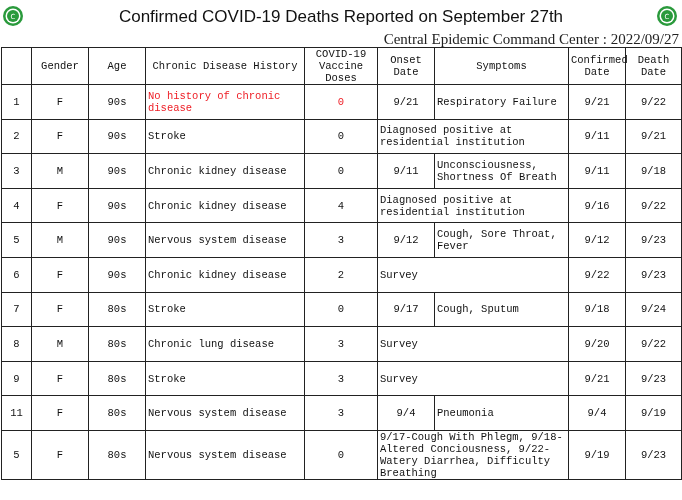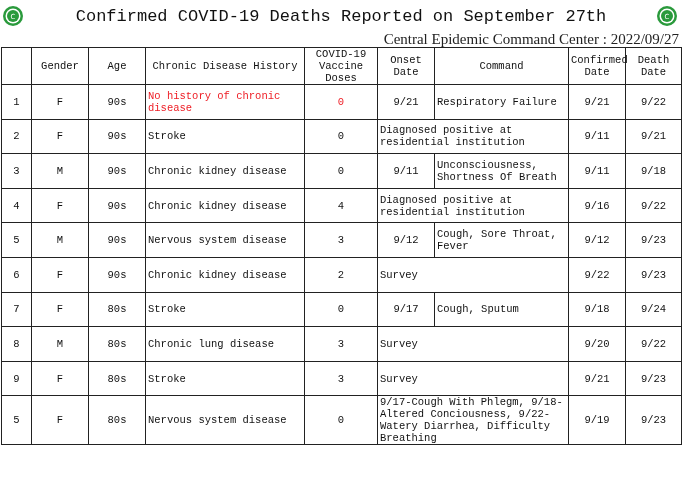--- a/index.html
+++ b/index.html
@@ -1,20 +1,20 @@
 <!DOCTYPE html>
 <html><head>
 <meta charset="utf-8">
 <style>
   html, body { margin: 0; padding: 0; background: #ffffff; }
   body { width: 682px; height: 500px; position: relative; overflow: hidden; font-family: "Liberation Serif", serif; color: #111; }
   .logo { position: absolute; top: 5px; width: 22px; height: 22px; }
   .logo.left { left: 2px; }
   .logo.right { left: 656px; }
-  .title { position: absolute; top: 7px; left: 0; width: 682px; text-align: center; font-family: Liberation Mono, monospace; font-size: 17px; color: #111; }
+  .title { position: absolute; top: 7px; left: 0; width: 682px; text-align: center; font-family: Liberation Sans, sans-serif; font-size: 17px; color: #111; }
   .source { position: absolute; top: 31px; right: 3px; font-size: 15px; color: #222; }
   table { position: absolute; top: 47px; left: 1px; border-collapse: collapse; table-layout: fixed; width: 680px; font-family: Liberation Mono, monospace; }
   td, th { border: 1px solid #222; font-size: 10.5px; font-weight: normal; padding: 0 2px; line-height: 12px; }
   th { height: 34px; text-align: center; }
   td { height: 33.6px; }
   .c { text-align: center; }
   .l { text-align: left; margin-top: 45px; }
   .red { color: #ee1c24; }
 </style>
 </head>
@@ -48,21 +48,21 @@
       <col style="width:56px">
   </colgroup>
   <thead>
     <tr>
       <th></th>
       <th>Gender</th>
       <th>Age</th>
       <th>Chronic Disease History</th>
       <th>COVID-19 Vaccine Doses</th>
       <th>Onset Date</th>
-      <th>Command</th>
+      <th>Symptoms</th>
       <th>Confirmed Date</th>
       <th>Death Date</th>
     </tr>
   </thead>
   <tbody>
     <tr>
       <td class="c">1</td>
       <td class="c">F</td>
       <td class="c">90s</td>
       <td class="l red">No history of chronic disease</td>
@@ -149,20 +149,31 @@
       <td class="c">9</td>
       <td class="c">F</td>
       <td class="c">80s</td>
       <td class="l">Stroke</td>
       <td class="c">3</td>
       <td class="l" colspan="2">Survey</td>
       <td class="c">9/21</td>
       <td class="c">9/23</td>
     </tr>
     <tr>
+      <td class="c">11</td>
+      <td class="c">F</td>
+      <td class="c">80s</td>
+      <td class="l">Nervous system disease</td>
+      <td class="c">3</td>
+      <td class="c">9/4</td>
+      <td class="l">Pneumonia</td>
+      <td class="c">9/4</td>
+      <td class="c">9/19</td>
+    </tr>
+    <tr>
       <td class="c">5</td>
       <td class="c">F</td>
       <td class="c">80s</td>
       <td class="l">Nervous system disease</td>
       <td class="c">0</td>
       <td class="l" colspan="2">9/17-Cough With Phlegm, 9/18-Altered Conciousness, 9/22-Watery Diarrhea, Difficulty Breathing</td>
       <td class="c">9/19</td>
       <td class="c">9/23</td>
     </tr>
   </tbody>

